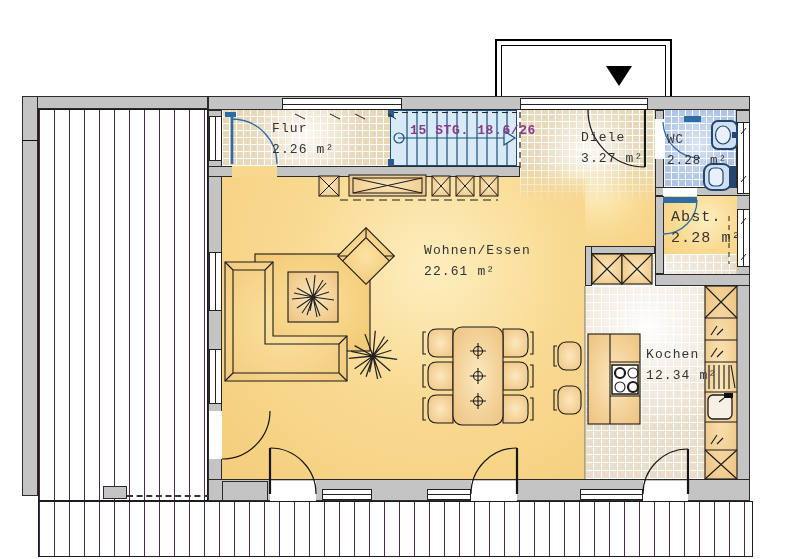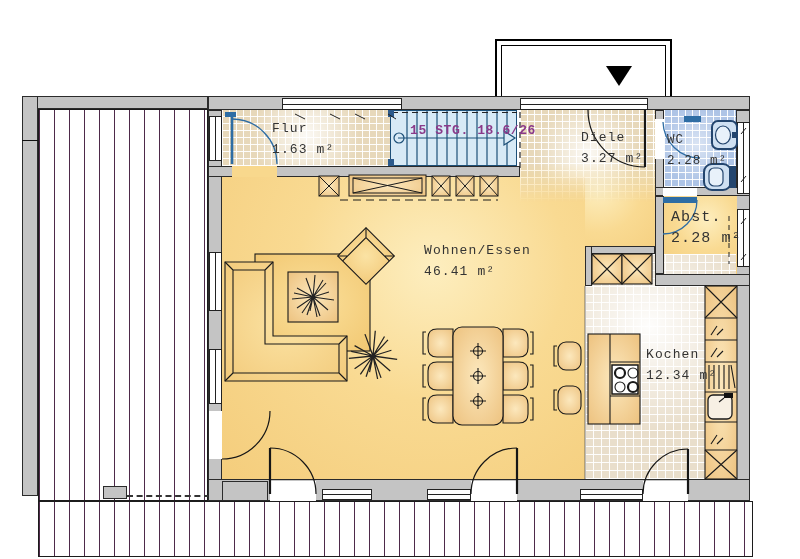--- a/index.html
+++ b/index.html
@@ -243,37 +243,37 @@
 
     <g stroke="#222" stroke-width="1" fill="none">
       <path d="M295,90l10,5 M340,95l-10,-5 M355,90l10,5 M396,95l-8,-5"></path>
       <path d="M741,110l5,-6 M741,158l5,-6 M741,200l5,-6 M741,236l5,-6"></path>
       <path d="M729,192V240" stroke-dasharray="5 4"></path>
     </g>
   </svg>
 
   <div class="room-label" style="left:272px;top:94px;">
     <div>Flur</div>
-    <div>1.63 m²</div>
+    <div>2.26 m²</div>
   </div>
   <div class="stair-label" style="left:410px;top:102px;">15 STG. 18.6/26</div>
   <div class="room-label" style="left:581px;top:103px;">
     <div>Diele</div>
     <div>3.27 m²</div>
   </div>
   <div class="room-label" style="left:667px;top:106px;font-size:12.5px;">
     <div>WC</div>
     <div>2.28 m²</div>
   </div>
   <div class="room-label" style="left:671px;top:183px;font-size:15px;">
     <div>Abst.</div>
     <div>2.28 m²</div>
   </div>
   <div class="room-label" style="left:424px;top:216px;">
     <div>Wohnen/Essen</div>
-    <div>46.41 m²</div>
+    <div>22.61 m²</div>
   </div>
   <div class="room-label" style="left:646px;top:320px;">
     <div>Kochen</div>
     <div>12.34 m²</div>
   </div>
 
 </div>
 
 </body></html>

